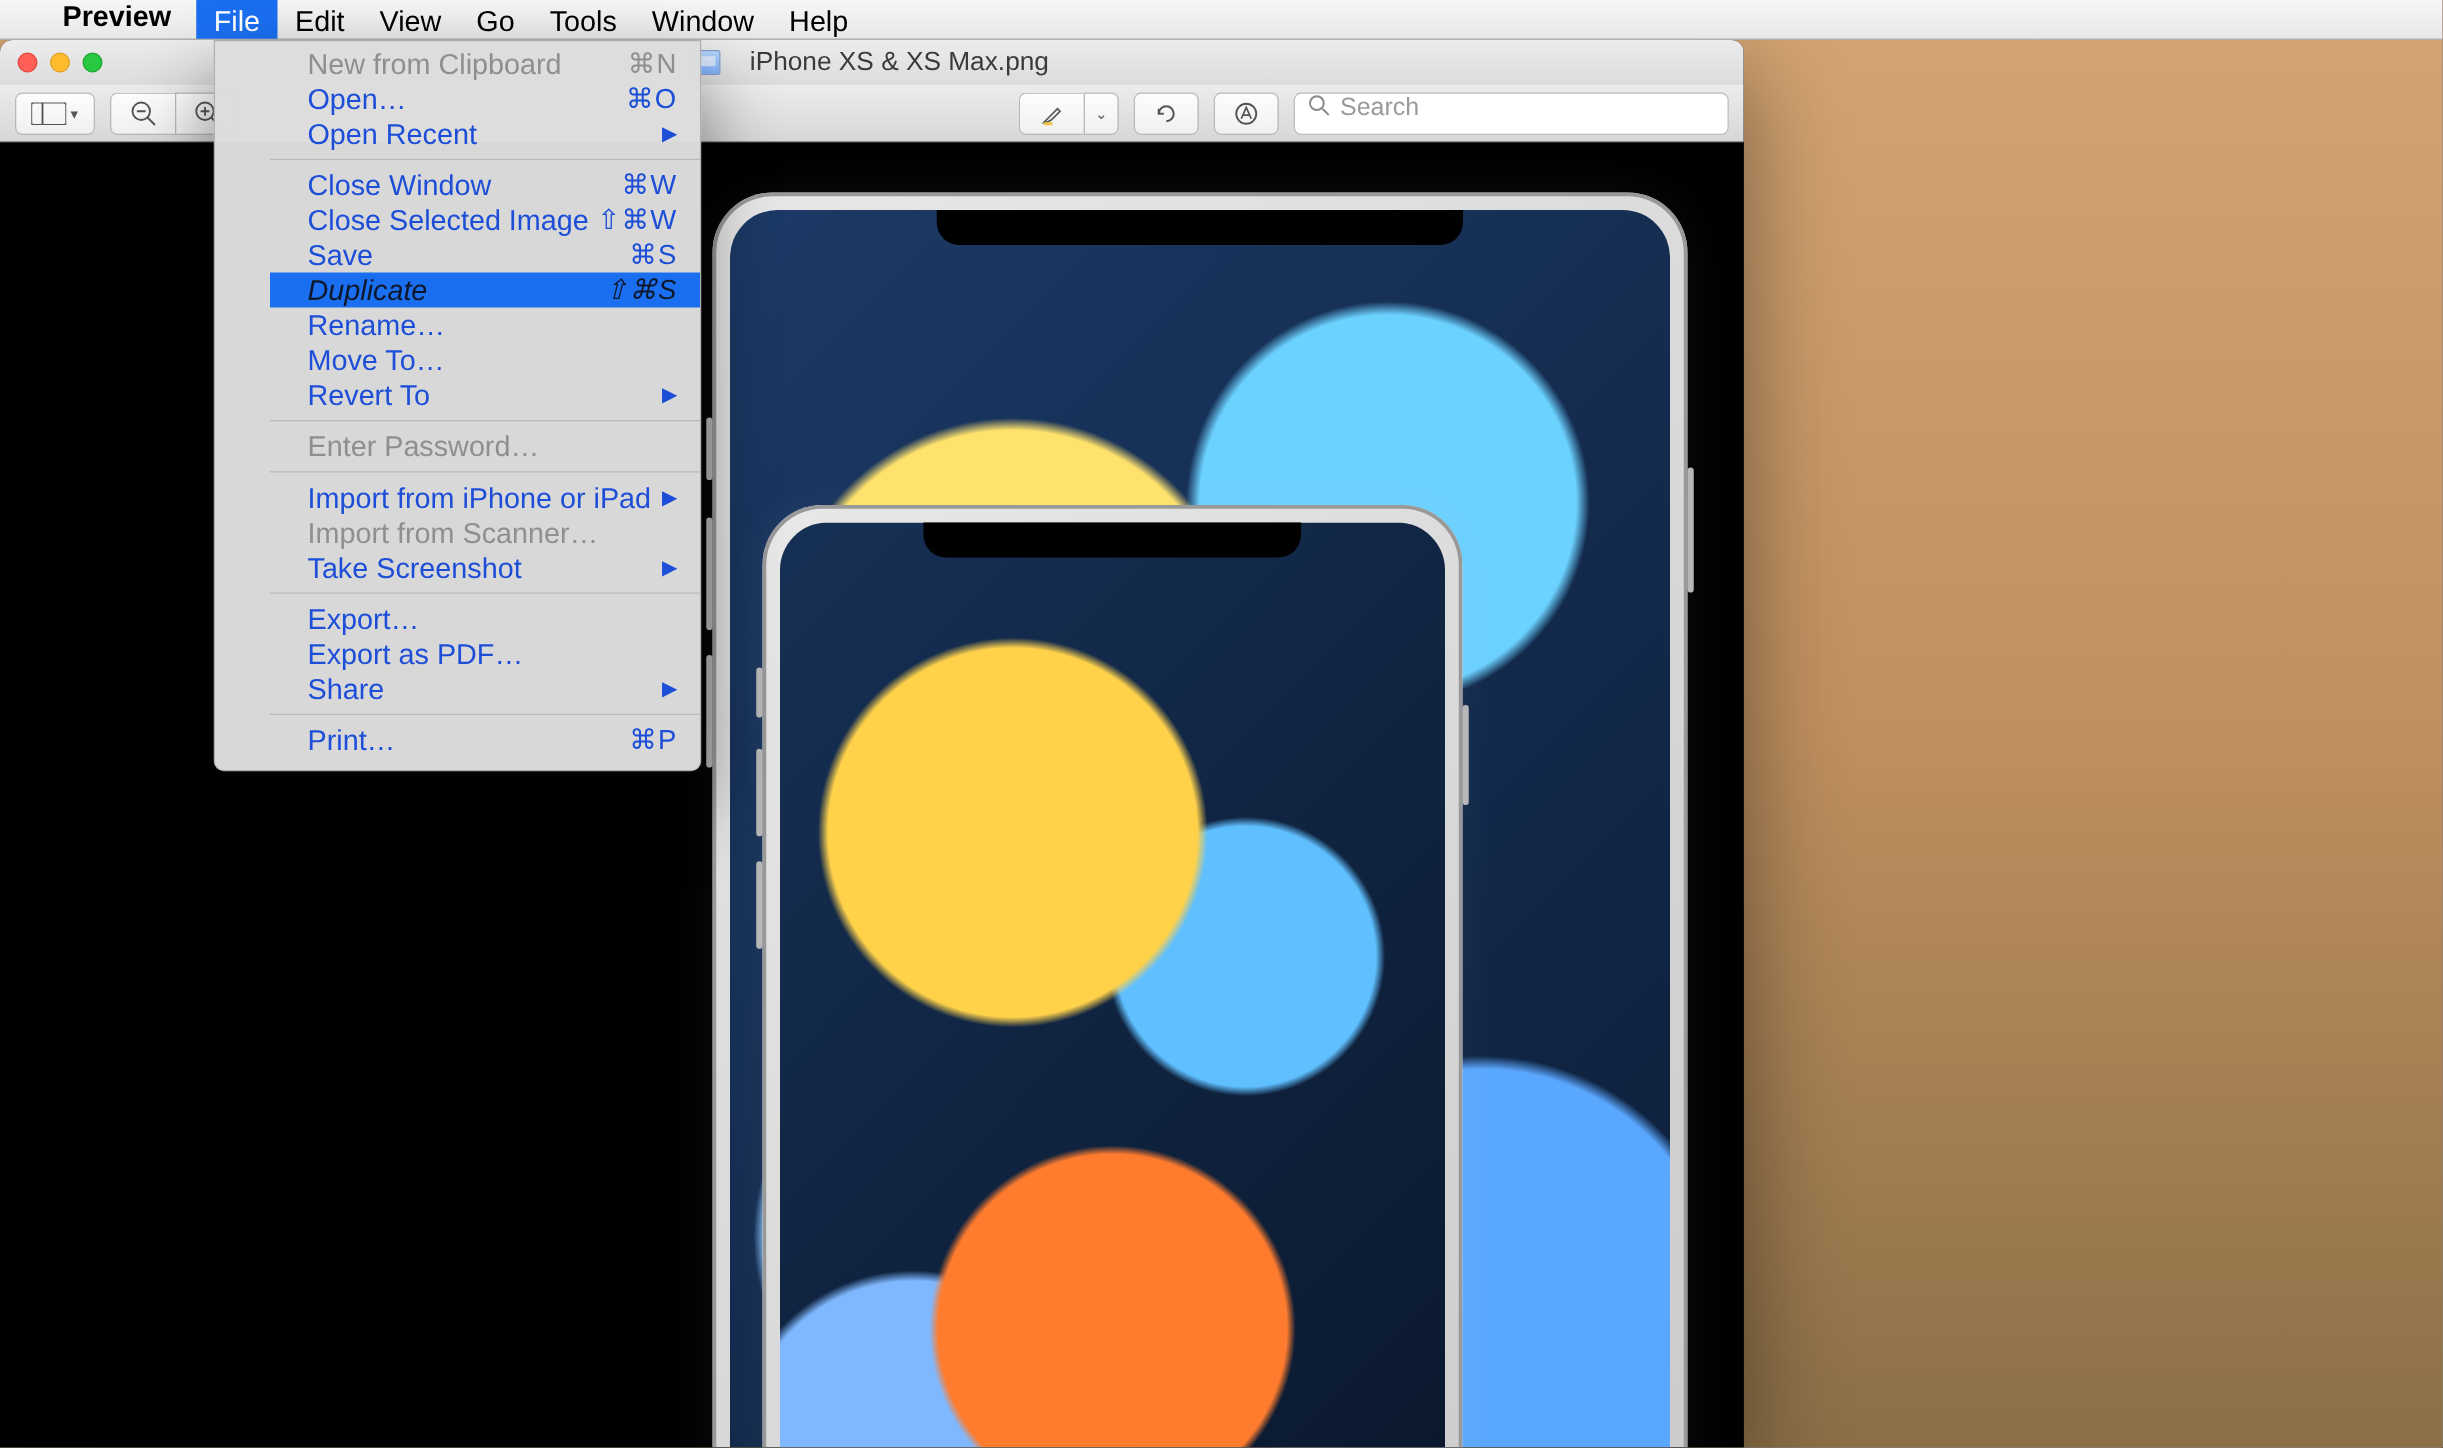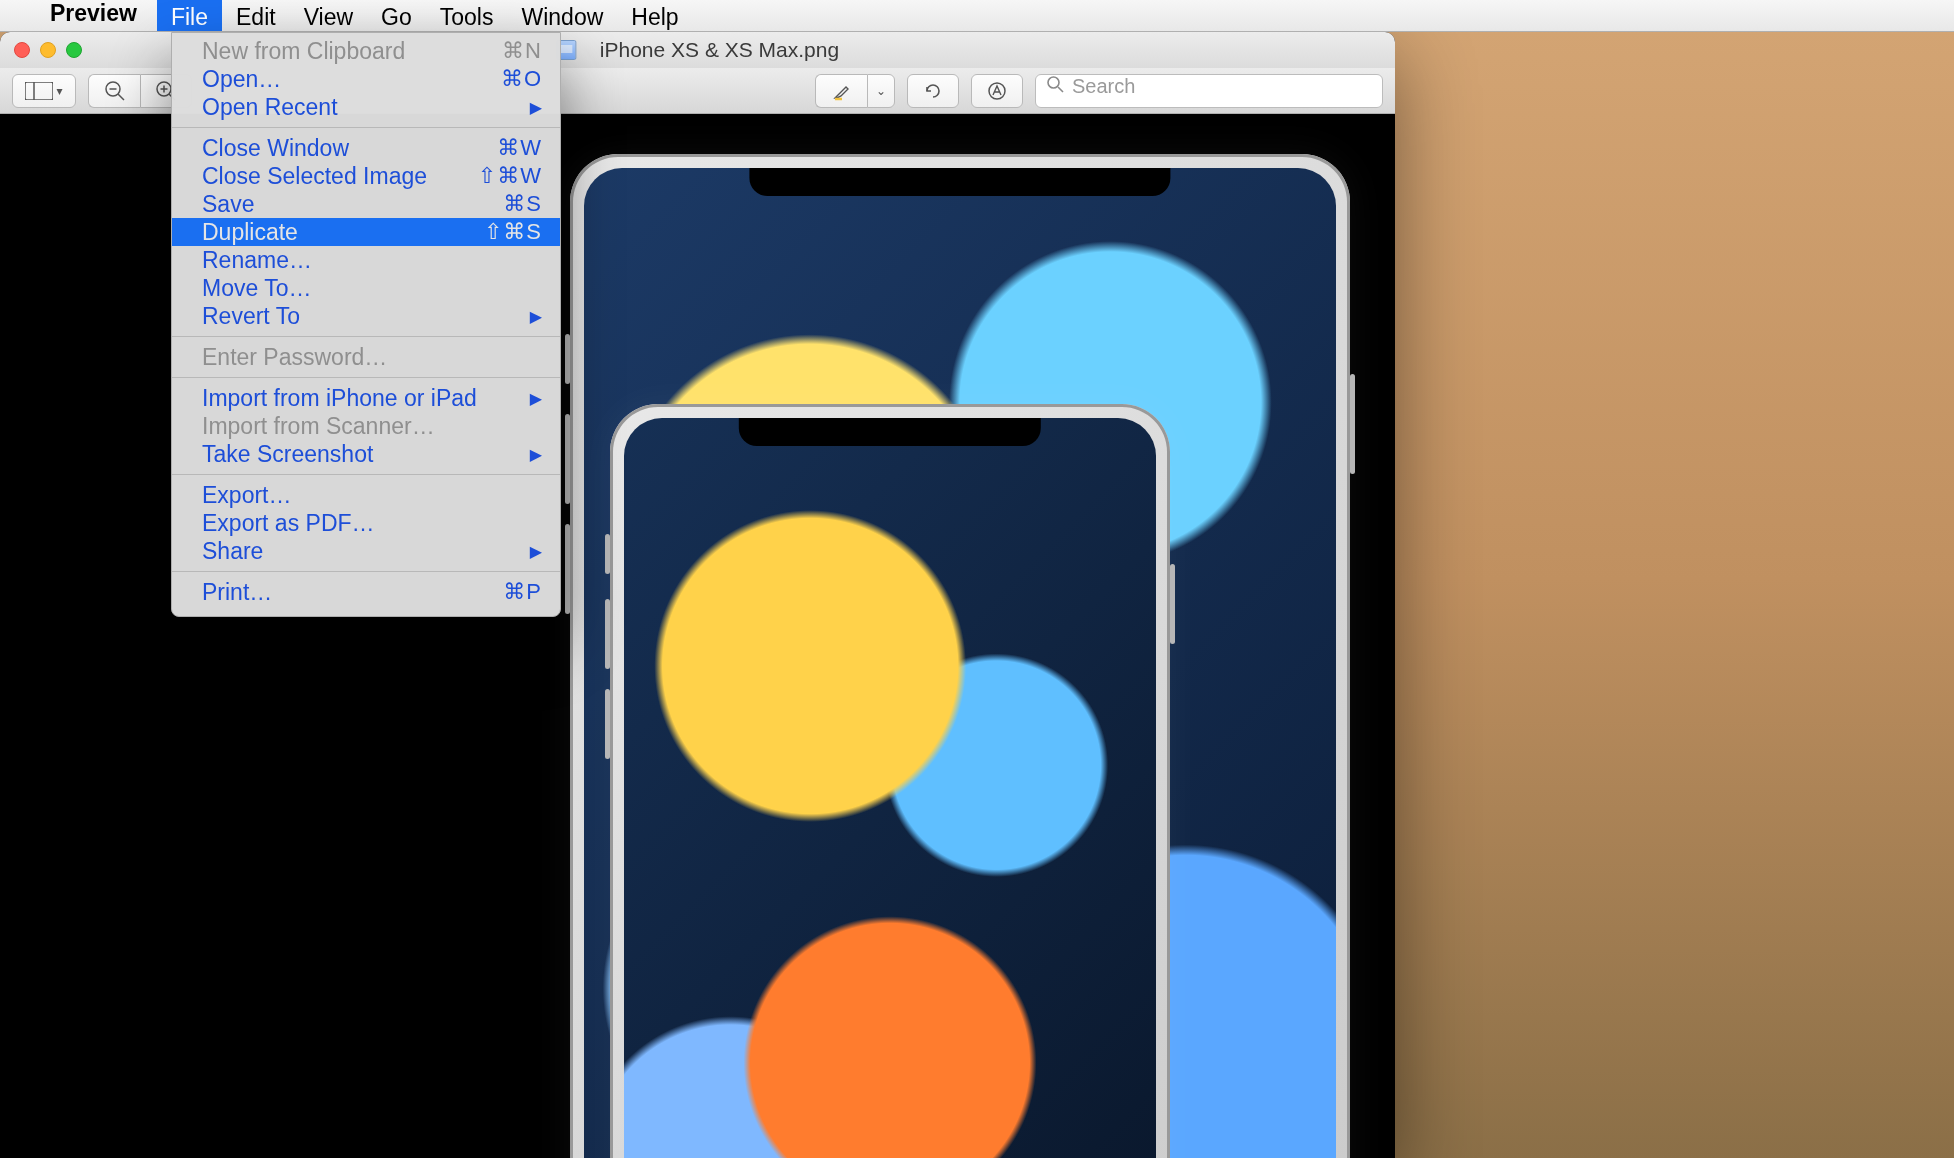--- a/index.html
+++ b/index.html
@@ -122,30 +122,31 @@
 .dropdown{
   position:absolute;
   left:171px; top:32px;
   width:390px;
   background: rgba(220,220,220,.98);
   border:1px solid #aeaeae;
   border-bottom-left-radius:8px; border-bottom-right-radius:8px;
   box-shadow: 0 30px 60px rgba(0,0,0,.45);
   z-index:100;
   padding-bottom:6px;
+  padding-left:44px;
 }
 .dgroup{padding:4px 0;}
 .dsep{height:1px;background:#b8b8b8;margin:2px 0;}
 .drow{
   display:flex; align-items:center; justify-content:space-between;
   height:28px; padding: 0 18px 0 30px;
   color:#1d4ed8;
 }
 .drow.disabled{color:#8f8f8f;}
-.drow.selected{background:#1a6ff1;color:#e5e5e5;}
+.drow.selected{background:#1a6ff1;color:#0f172a;font-style:italic;}
 .dshort{letter-spacing:1px; font-size:22px;}
 .darrow{font-size:16px;}
 </style>
 </head>
 <body>
 
 <div class="menubar">
   <span class="apple"></span>
   <span class="appname">Preview</span>
   <span class="mitem active">File</span>

